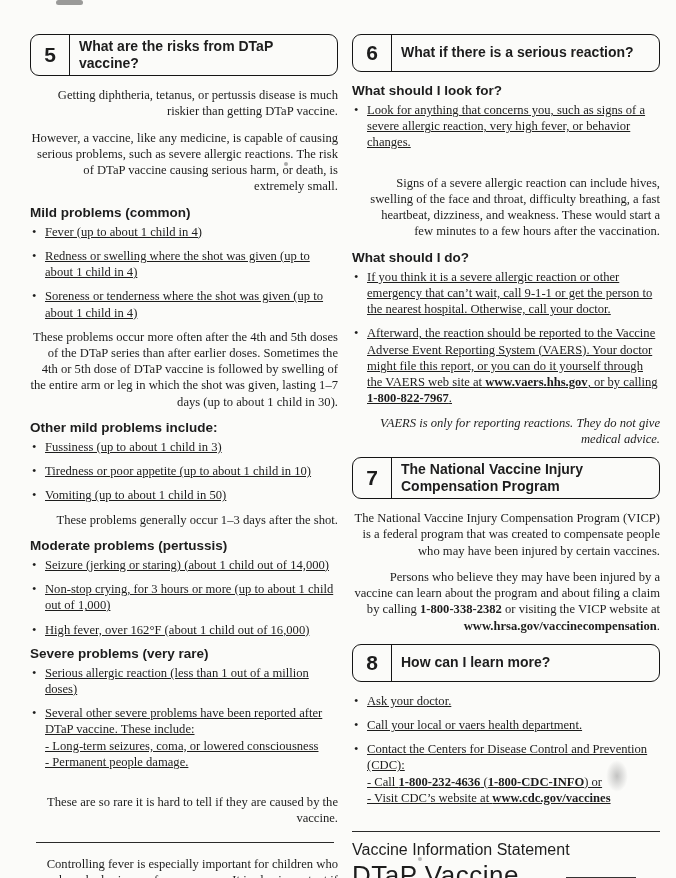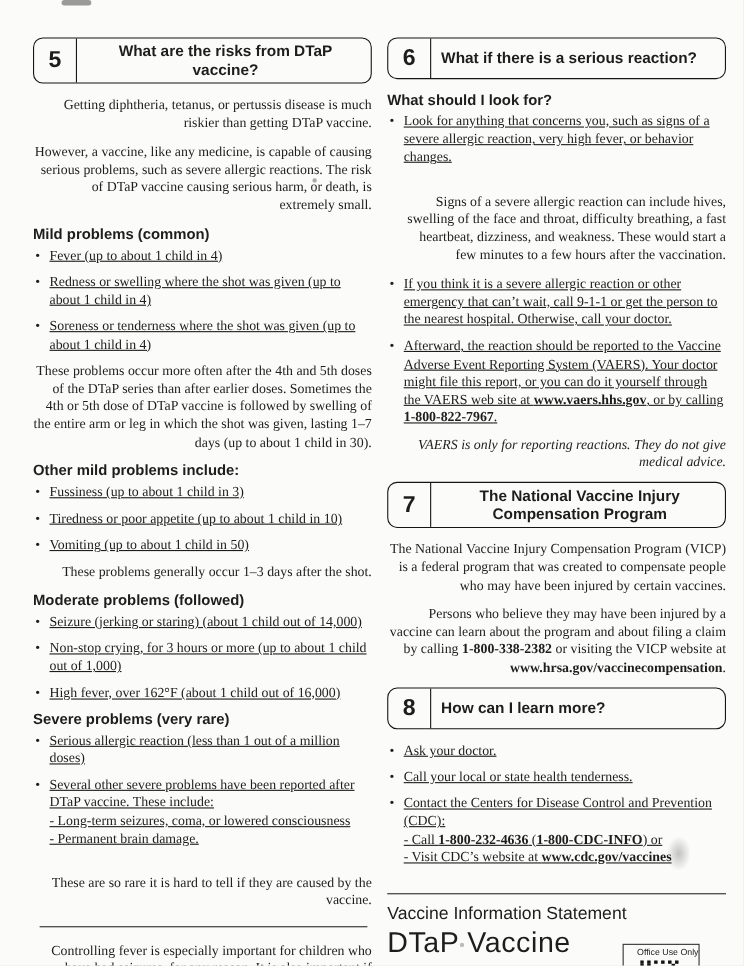--- a/index.html
+++ b/index.html
@@ -18,21 +18,21 @@
     display:flex; align-items:stretch; border:1.6px solid #151515;
     border-radius:9px; background:transparent; margin-bottom:11px; min-height:38px;
   }
   .qnum {
     width:39px; flex:0 0 39px; display:flex; align-items:center; justify-content:center;
     font-family:"Liberation Sans", sans-serif; font-weight:bold; font-size:21px;
     border-right:1.6px solid #151515;
   }
   .qtitle {
     display:flex; align-items:center; padding:3px 6px 3px 9px;
-    font-family:"Liberation Sans", sans-serif; font-weight:bold; font-size:14px; line-height:1.22;text-align:center;
+    font-family:"Liberation Sans", sans-serif; font-weight:bold; font-size:14px; line-height:1.22;
   }
 
   .p  { font-size:12.6px; line-height:1.29; margin-bottom:10px;text-align:right; }
   .sh { font-family:"Liberation Sans", sans-serif; font-weight:bold; font-size:13.5px; margin:2px 0 4px; }
   .indent { margin-left:15px;margin-top:24px; }
   .italic { font-style:italic; }
 
   ul.blist { list-style:none; margin:0 0 6px 0; }
   li.bi { display:flex; font-size:12.6px; line-height:1.29; margin-bottom:8px; }
   .bdot { flex:0 0 15px; padding-left:2px; }
@@ -111,21 +111,21 @@
         <span class="btxt">Tiredness or poor appetite (up to about 1 child in 10)</span>
       </li>
       <li class="bi">
         <span class="bdot">•</span>
         <span class="btxt">Vomiting (up to about 1 child in 50)</span>
       </li>
     </ul>
 
     <p class="p">These problems generally occur 1–3 days after the shot.</p>
 
-    <div class="sh">Moderate problems (followed)</div>
+    <div class="sh">Moderate problems (pertussis)</div>
     <ul class="blist">
       <li class="bi">
         <span class="bdot">•</span>
         <span class="btxt">Seizure (jerking or staring) (about 1 child out of 14,000)</span>
       </li>
       <li class="bi">
         <span class="bdot">•</span>
         <span class="btxt">Non-stop crying, for 3 hours or more (up to about 1 child out of 1,000)</span>
       </li>
       <li class="bi">
@@ -138,21 +138,21 @@
     <ul class="blist">
       <li class="bi">
         <span class="bdot">•</span>
         <span class="btxt">Serious allergic reaction (less than 1 out of a million doses)</span>
       </li>
       <li class="bi">
         <span class="bdot">•</span>
         <span class="btxt">
           <span class="bline">Several other severe problems have been reported after DTaP vaccine. These include:</span>
           <span class="bline">- Long-term seizures, coma, or lowered consciousness</span>
-          <span class="bline">- Permanent brain damage.</span>
+          <span class="bline">- Permanent people damage.</span>
         </span>
       </li>
     </ul>
 
     <p class="p indent">These are so rare it is hard to tell if they are caused by the vaccine.</p>
 
     <hr class="rule rule-left">
 
     <p class="p">Controlling fever is especially important for children who have had seizures, for any reason. It is also important if another family member has had seizures. You can reduce fever and pain by giving your child an  pain reliever when the shot is given, and for the next 24 hours, following the package instructions.</p>
   </div>
@@ -167,20 +167,21 @@
     <div class="sh">What should I look for?</div>
     <ul class="blist">
       <li class="bi">
         <span class="bdot">•</span>
         <span class="btxt">Look for anything that concerns you, such as signs of a severe allergic reaction, very high fever, or behavior changes.</span>
       </li>
     </ul>
 
     <p class="p indent">Signs of a severe allergic reaction can include hives, swelling of the face and throat, difficulty breathing, a fast heartbeat, dizziness, and weakness. These would start a few minutes to a few hours after the vaccination.</p>
 
+    <div class="sh">What should I do?</div>
     <ul class="blist">
       <li class="bi">
         <span class="bdot">•</span>
         <span class="btxt">If you think it is a severe allergic reaction or other emergency that can’t wait, call 9-1-1 or get the person to the nearest hospital. Otherwise, call your doctor.</span>
       </li>
       <li class="bi">
         <span class="bdot">•</span>
         <span class="btxt">Afterward, the reaction should be reported to the Vaccine Adverse Event Reporting System (VAERS). Your doctor might file this report, or you can do it yourself through the VAERS web site at <b>www.vaers.hhs.gov</b>, or by calling <b>1-800-822-7967</b>.</span>
       </li>
     </ul>
@@ -200,21 +201,21 @@
       <div class="qtitle">How can I learn more?</div>
     </div>
 
     <ul class="blist">
       <li class="bi">
         <span class="bdot">•</span>
         <span class="btxt">Ask your doctor.</span>
       </li>
       <li class="bi">
         <span class="bdot">•</span>
-        <span class="btxt">Call your local or state health tenderness.</span>
+        <span class="btxt">Call your local or vaers health department.</span>
       </li>
       <li class="bi">
         <span class="bdot">•</span>
         <span class="btxt">
           <span class="bline">Contact the Centers for Disease Control and Prevention (CDC):</span>
           <span class="bline">- Call <b>1-800-232-4636</b> (<b>1-800-CDC-INFO</b>) or</span>
           <span class="bline">- Visit CDC’s website at <b>www.cdc.gov/vaccines</b></span>
         </span>
       </li>
     </ul>

